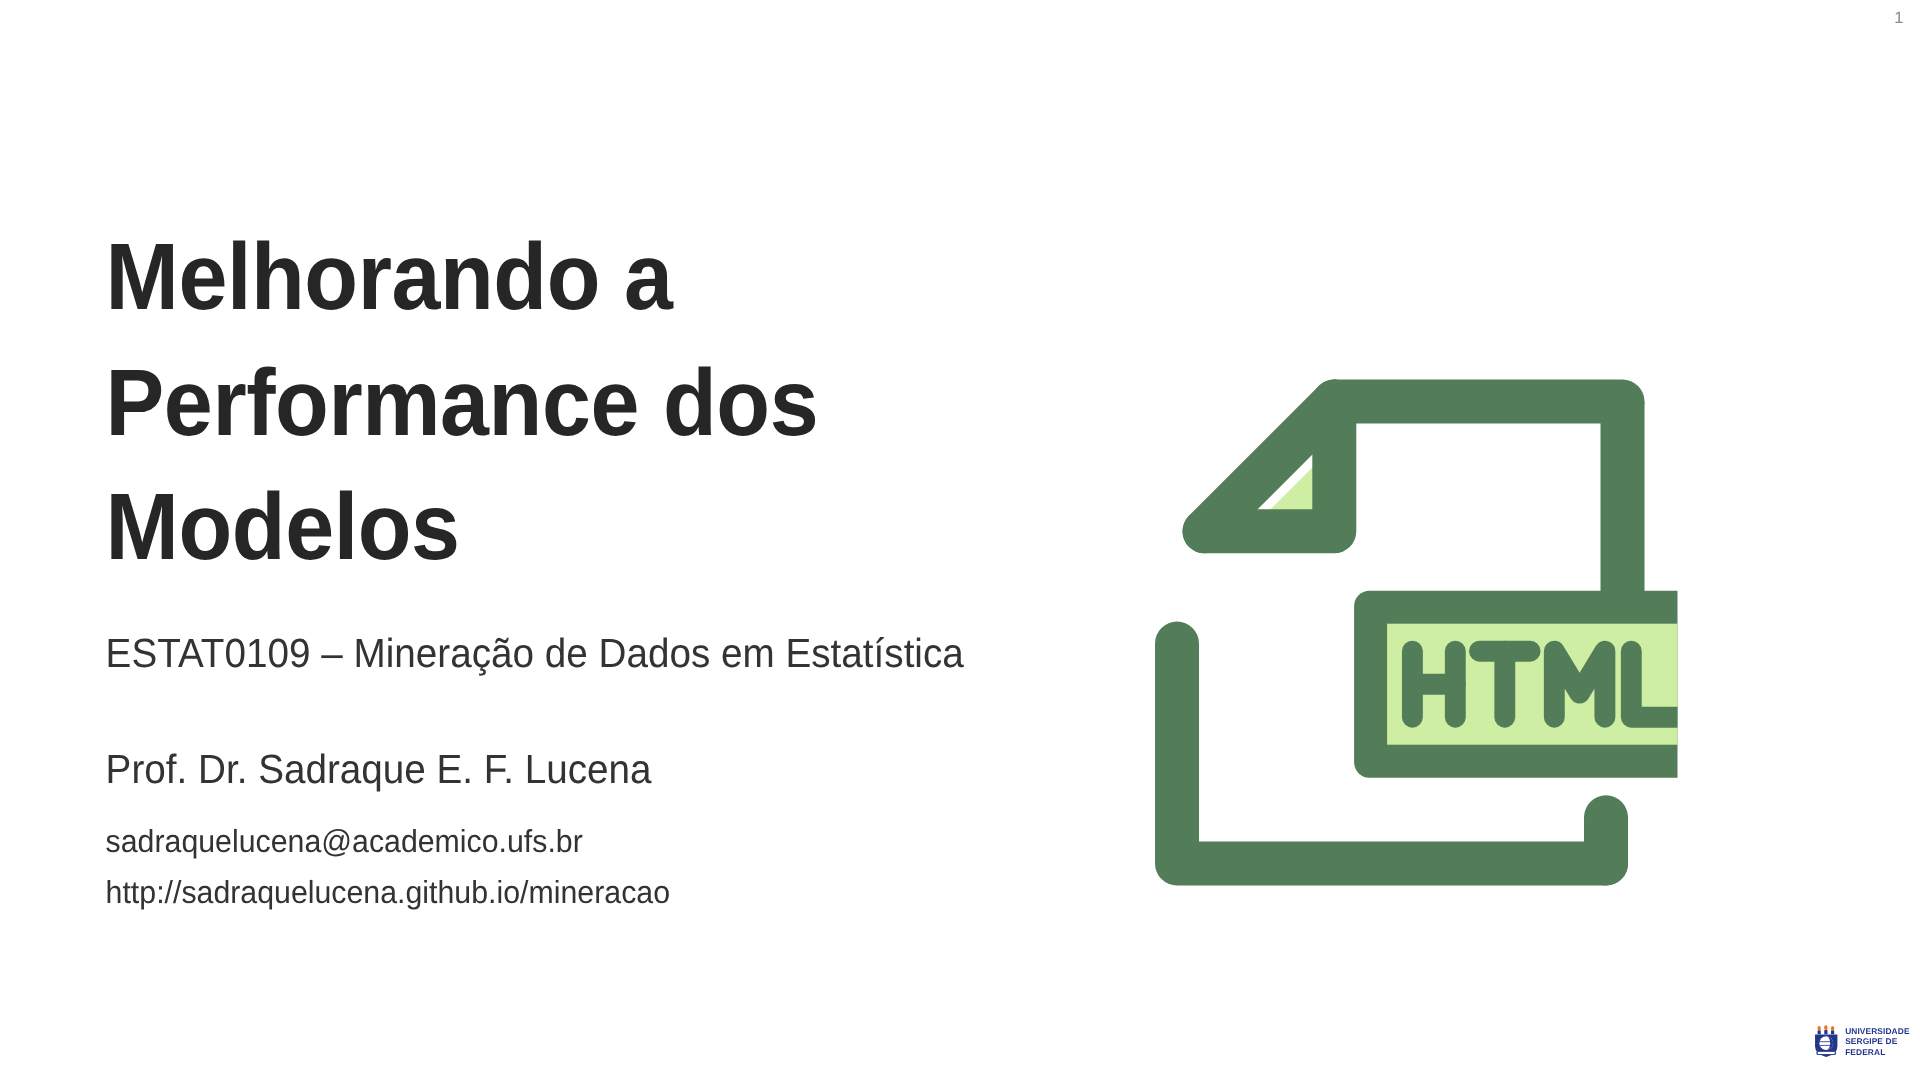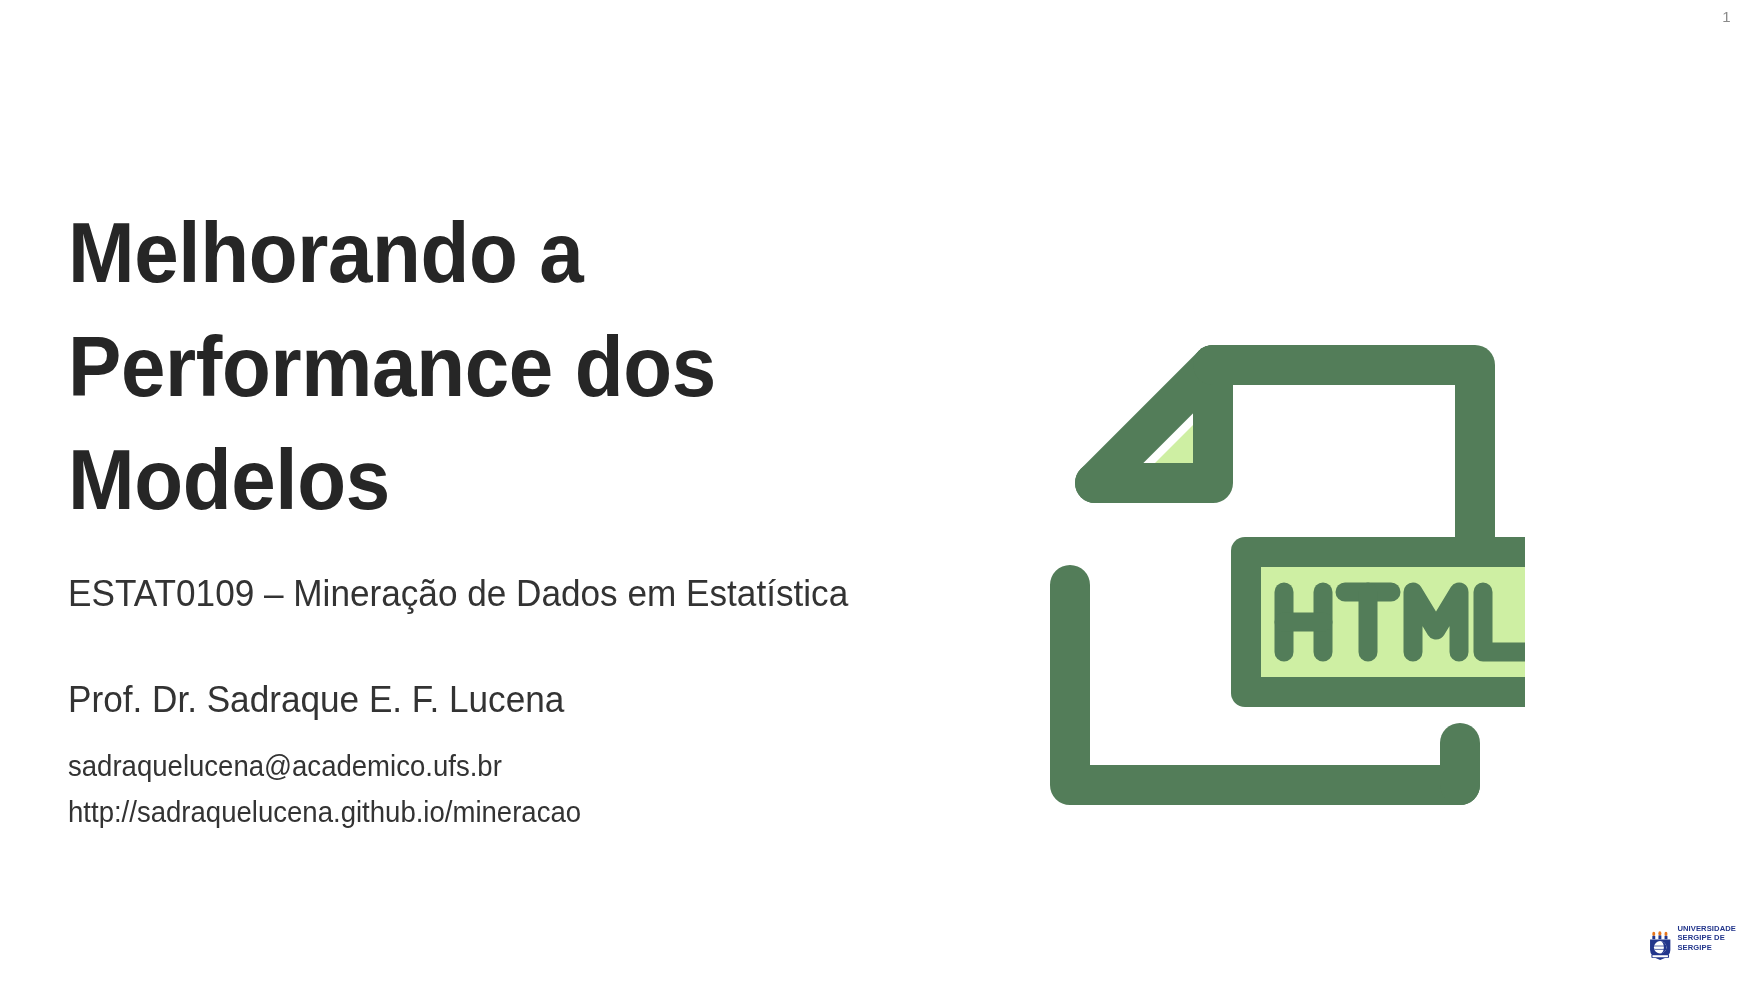--- a/index.html
+++ b/index.html
@@ -26,21 +26,21 @@
     right: 14px;
     font-size: 15px;
     color: #8a8a8a;
     letter-spacing: 0.5px;
     user-select: none;
   }
 
   
   .text-block {
     position: absolute;
-    left: 68px;
+    left: 96px;
     top: 196px;
     width: 880px;
   }
   .slide-title {
     margin: 0;
     font-size: 86px;
     line-height: 1.32;
     font-weight: 700;
     color: #262626;
     letter-spacing: -0.4px;
@@ -89,20 +89,21 @@
   .html-icon svg { display: block; width: 100%; height: 100%; }
 
   
   .ufs-logo {
     position: absolute;
     left: 1648px;
     top: 924px;
     width: 88px;
     height: 46px;
     display: flex;
+    align-items: center;
     gap: 5px;
   }
   .ufs-logo svg { display: block; }
   .ufs-wordmark {
     font-family: "Liberation Sans", "DejaVu Sans", sans-serif;
     font-size: 7.6px;
     line-height: 1.25;
     font-weight: 700;
     color: #23368c;
     letter-spacing: 0.1px;
@@ -184,17 +185,17 @@
       <path d="M 18 14.8 A 9.2 9.2 0 0 1 18 33.2 A 5.4 9.2 0 0 0 18 14.8 Z" fill="#23368c"></path>
       <path d="M 9 22 L 27 22" stroke="#23368c" stroke-width="1.1" fill="none"></path>
       <path d="M 9.6 27 L 26.4 27" stroke="#23368c" stroke-width="1.1" fill="none"></path>
 
       <rect x="5" y="34.5" width="26" height="5.2" rx="1.6" fill="#23368c"></rect>
       <rect x="6.6" y="35.6" width="22.8" height="3.0" fill="#ffffff"></rect>
     </svg>
     <div class="ufs-wordmark">
       <span>UNIVERSIDADE</span>
       <span>SERGIPE DE</span>
-      <span>SERGIPE</span>
+      <span>FEDERAL</span>
     </div>
   </div>
 
 </div>
 
 </body></html>

